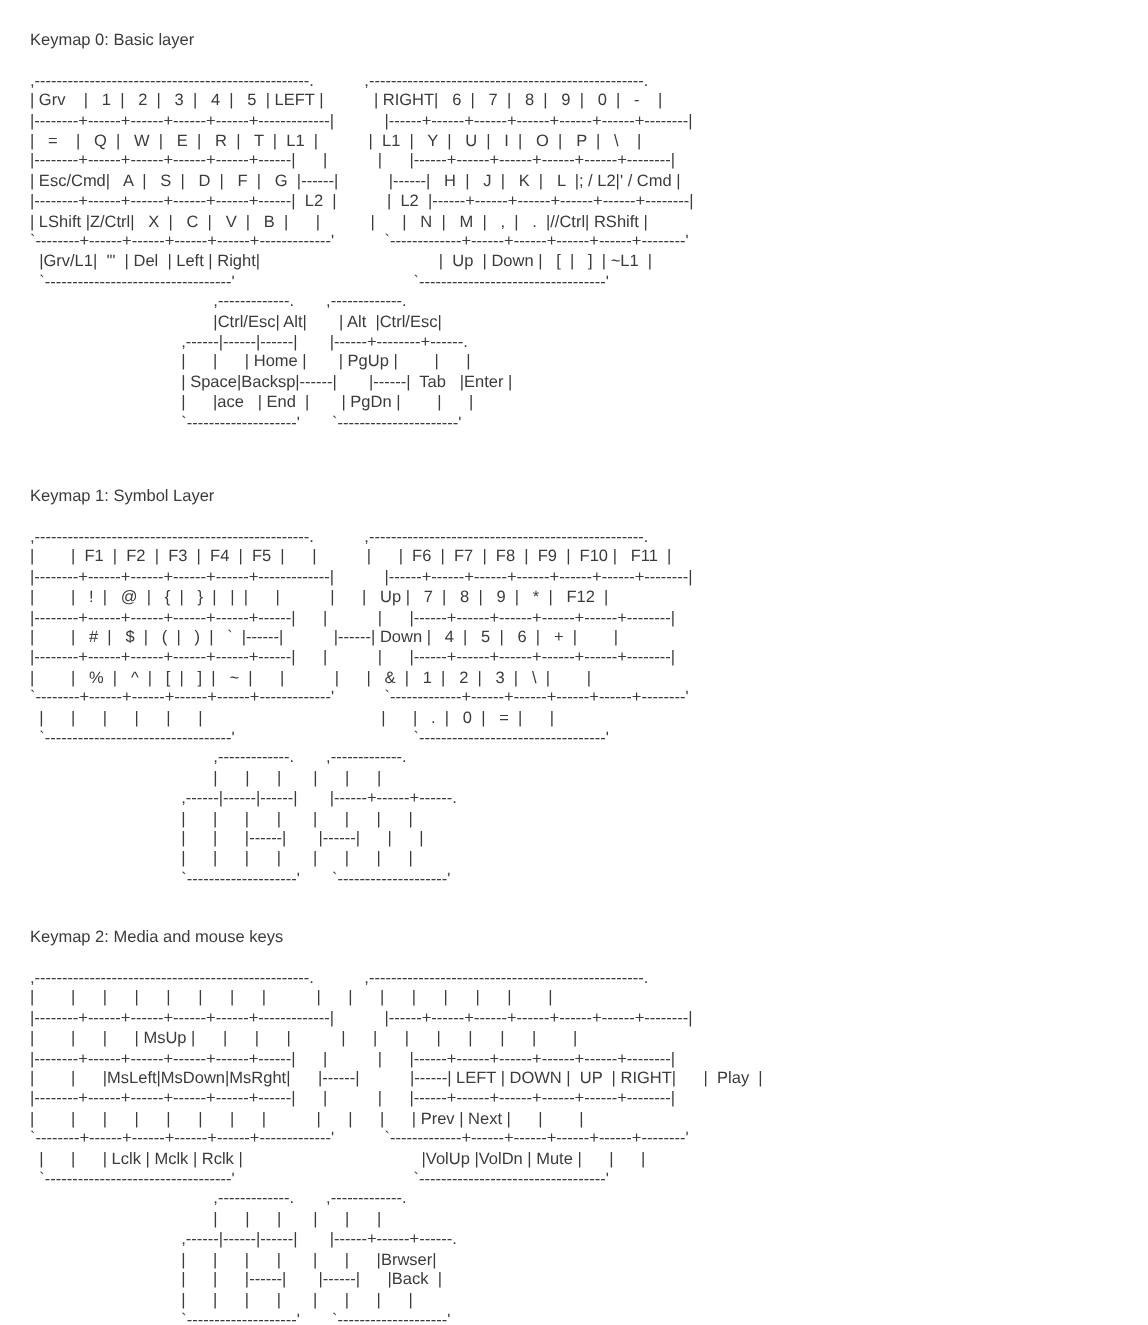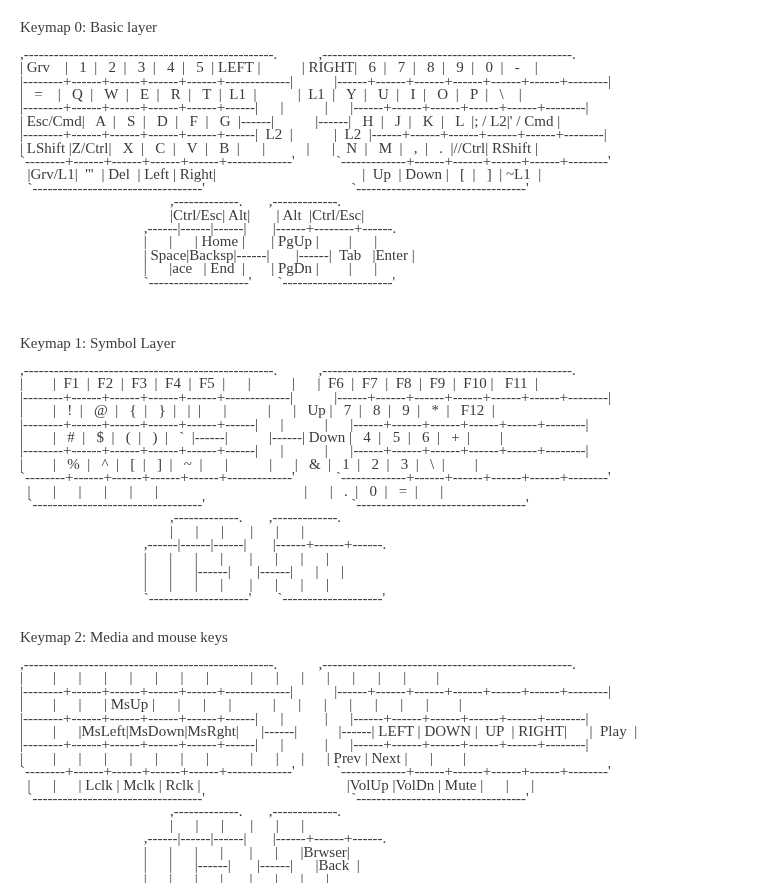--- a/index.html
+++ b/index.html
@@ -12,26 +12,26 @@
     background: var(--bg);
   }
   .doc {
     box-sizing: border-box;
     width: 765px;
     height: 883px;
     overflow: hidden;
     padding: 21px 0 0 20px;
     background: var(--bg);
     color: var(--fg);
-    font-family: Liberation Serif, serif;
-    font-size: 15px;
+    font-family: Liberation Sans, sans-serif;
+    font-size: 11px;
     line-height: 13.4px;
   }
   .keymap-section { margin: 0; }
-  .gap-large { margin-top: 48px; }
+  .gap-large { margin-top: 36px; }
   .gap-small { margin-top: 26px; }
   .section-title {
     white-space: pre;
     margin: 0 0 13.4px 0;
   }
   pre.ascii-art {
     margin: 0;
     padding: 0;
     font: inherit;
     white-space: pre;

